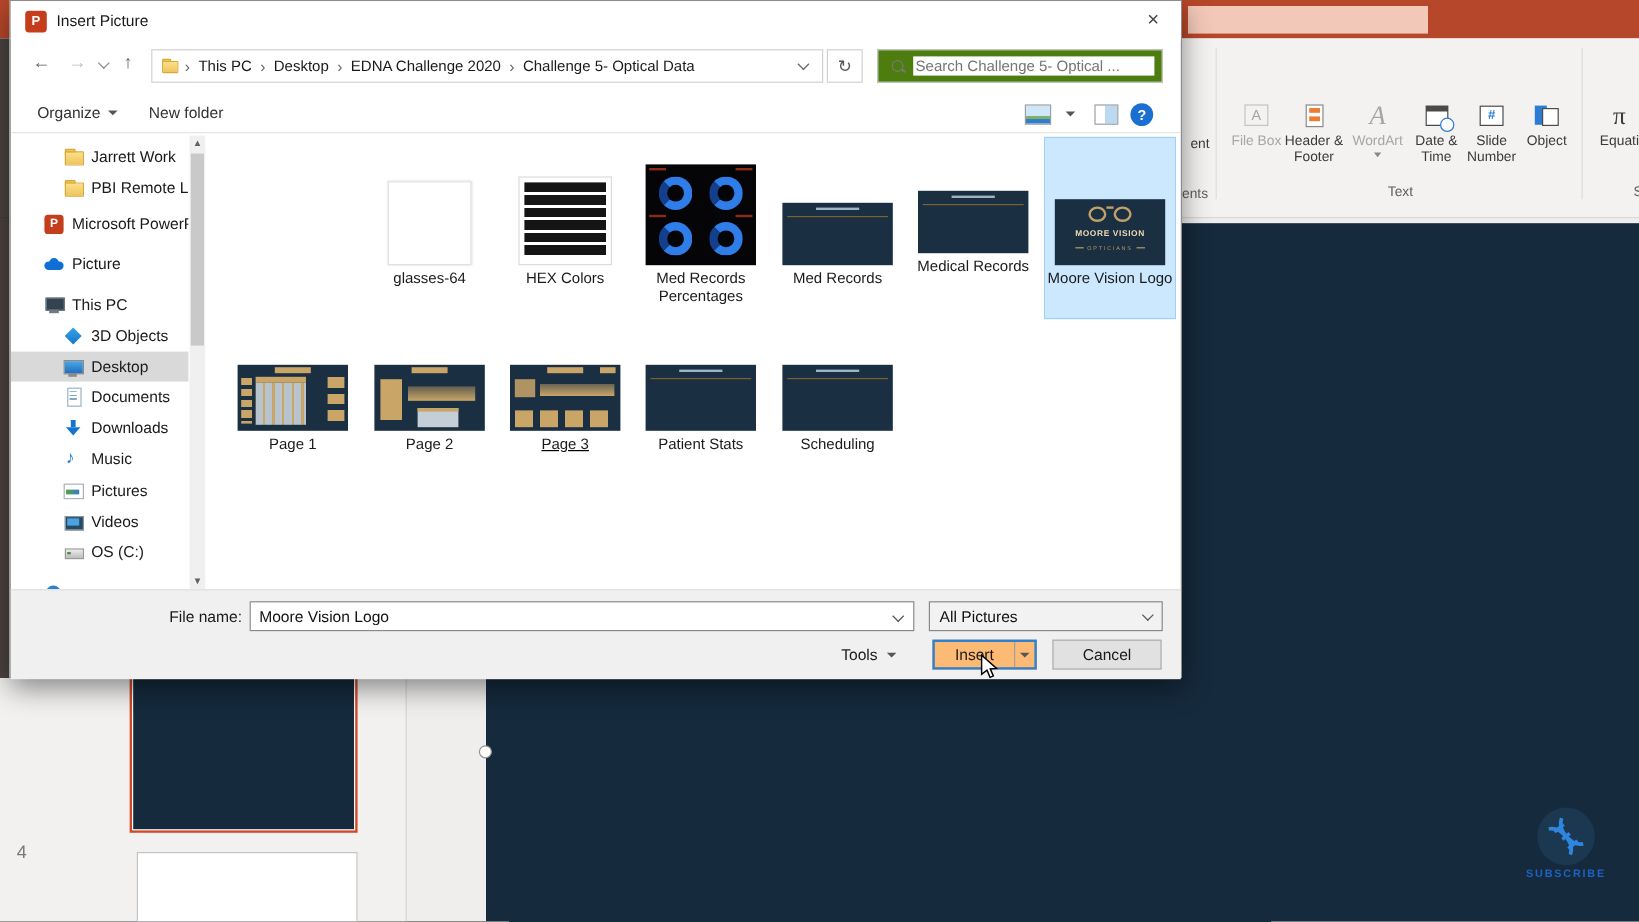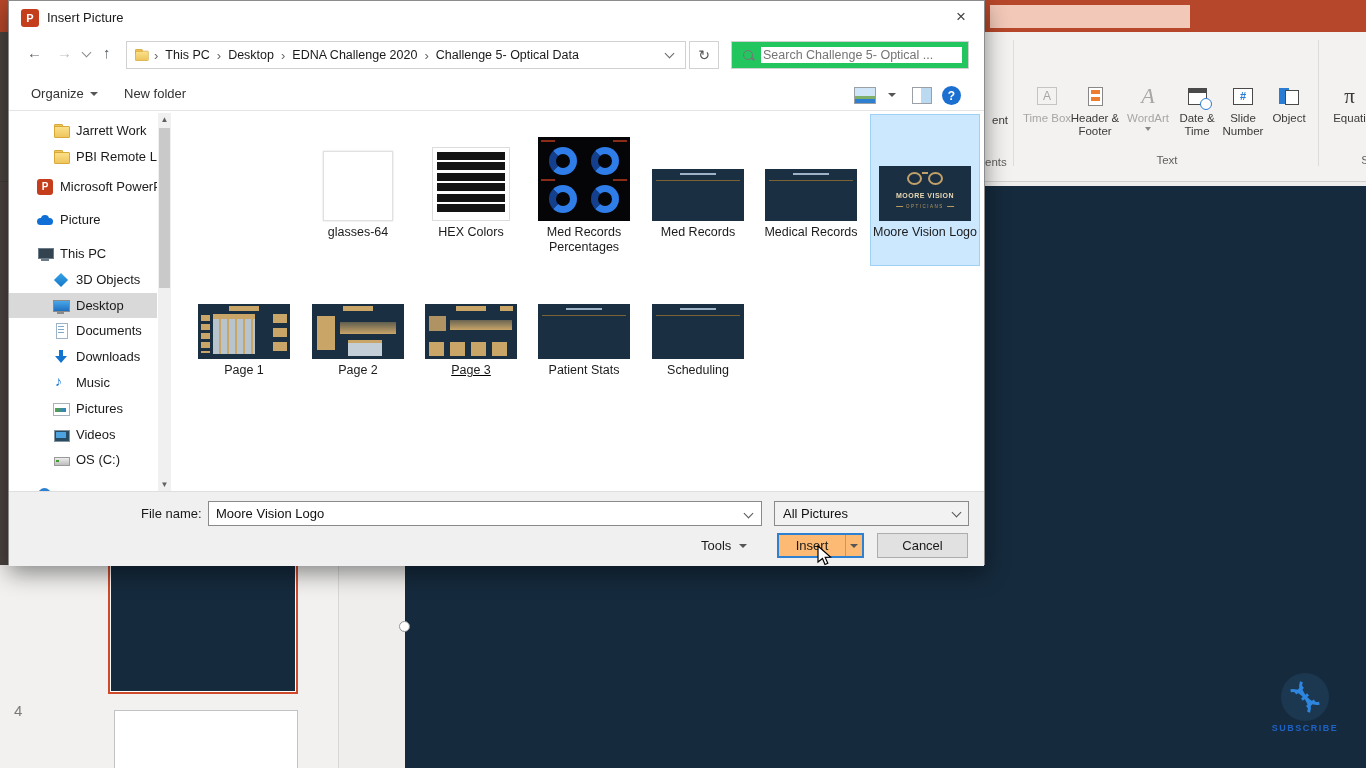--- a/index.html
+++ b/index.html
@@ -55,21 +55,21 @@
 
   .addr-row{position:absolute;left:0;top:38px;width:100%;height:32px;}
   .nav-glyph{position:absolute;top:5px;font-size:15px;color:#5a5f66;}
   .nav-glyph.dis{color:#c0c0c0;}
   .chev{display:inline-block;width:7px;height:7px;border-right:1.5px solid #555;border-bottom:1.5px solid #555;transform:rotate(45deg);}
   .addr-box{position:absolute;left:117px;top:2px;width:560px;height:28px;border:1px solid #d1d1d1;background:#fff;display:flex;align-items:center;padding:0 6px;}
   .crumb{font-size:12.5px;color:#1a1a1a;padding:0 4px;white-space:nowrap;}
   .bsep{font-size:13px;color:#666;padding:0 3px;}
   .addr-chev{margin-left:auto;margin-right:6px;width:7px;height:7px;border-right:1.5px solid #666;border-bottom:1.5px solid #666;transform:rotate(45deg);margin-top:-3px;}
   .refresh-btn{position:absolute;left:680px;top:2px;width:30px;height:28px;border:1px solid #d1d1d1;background:#fff;font-size:14px;color:#555;display:flex;align-items:center;justify-content:center;}
-  .search-box{position:absolute;left:722px;top:2px;width:238px;height:28px;border:1px solid #d1d1d1;background:#22c55e;display:flex;align-items:center;padding:0 6px;}
+  .search-box{position:absolute;left:722px;top:2px;width:238px;height:28px;border:1px solid #d1d1d1;background:#4d7c0f;display:flex;align-items:center;padding:0 6px;}
   .mag{position:relative;width:13px;height:13px;margin:0 6px 0 4px;flex:none;}
   .mag::before{content:"";position:absolute;left:1px;top:1px;width:8px;height:8px;border:1.5px solid #777;border-radius:50%;}
   .mag::after{content:"";position:absolute;left:9px;top:9px;width:4px;height:1.5px;background:#777;transform:rotate(45deg);}
   .search-box input{border:none;outline:none;width:100%;font-size:12.5px;color:#333;font-family:"Liberation Sans",sans-serif;}
   .search-box input::placeholder{color:#757575;}
 
   .cmd-row{position:absolute;left:0;top:78px;width:100%;height:32px;border-bottom:1px solid #e4e4e4;}
   .cmd-item{position:absolute;top:7px;font-size:13px;color:#333;display:flex;align-items:center;gap:6px;}
   .caret-dn{width:0;height:0;border-left:4px solid transparent;border-right:4px solid transparent;border-top:4.5px solid #555;}
   .i-views{width:22px;height:17px;border:1px solid #9aa0a6;background:linear-gradient(180deg,#cfe6f8 0 55%,#7fb069 55% 75%,#2f7fd0 75%);}
@@ -175,21 +175,21 @@
 
   <div class="ribbon">
     <span class="rib-partial" style="left:992px;top:82px;">ent</span>
     <span class="rib-partial" style="left:985px;top:124px;color:#605e5c;">ents</span>
     <div class="rsep" style="left:1013px;"></div>
 
     <div class="rbtn disabled" style="left:1021px;">
       <div class="ricon">
           <span class="i-abox">A</span>
         </div>
-      <div class="rlabel">Time Box</div>
+      <div class="rlabel">File Box</div>
     </div>
     <div class="rbtn" style="left:1069px;">
       <div class="ricon">
           <span class="i-hf"></span>
         </div>
       <div class="rlabel">Header &amp; Footer</div>
     </div>
     <div class="rbtn disabled" style="left:1122px;">
       <div class="ricon">
           <span class="i-wordart">A</span>
@@ -401,21 +401,21 @@
       </div>
         </div>
       <div class="flabel">Med Records Percentages</div>
     </div>
     <div class="file-item r1" style="left:635px;top:114px;">
       <div class="twrap">
           <div class="thumb k-slide"></div>
         </div>
       <div class="flabel">Med Records</div>
     </div>
-    <div class="file-item r1" style="left:748px;top:114px;justify-content:flex-end;">
+    <div class="file-item r1" style="left:748px;top:104px;justify-content:flex-end;">
       <div class="twrap">
           <div class="thumb k-slide"></div>
         </div>
       <div class="flabel">Medical Records</div>
     </div>
     <div class="file-item r1 selected" style="left:862px;top:114px;height:150px;">
       <div class="twrap">
           <div class="thumb k-logo">
         <div class="glasses">
               <span class="lens"></span>

